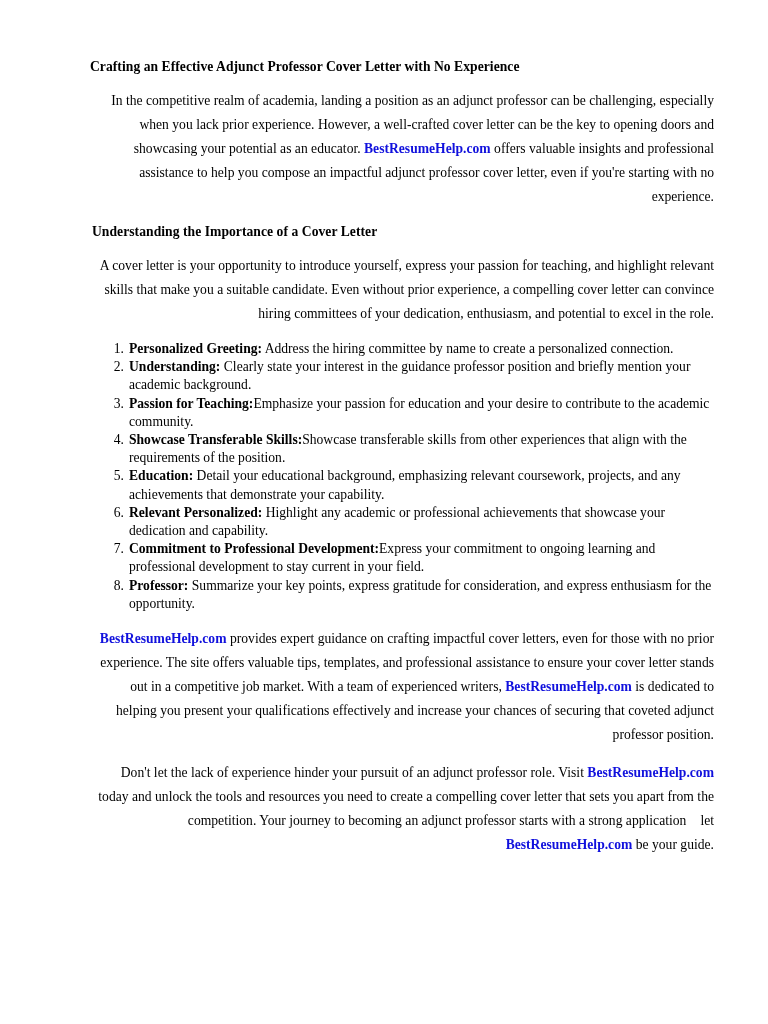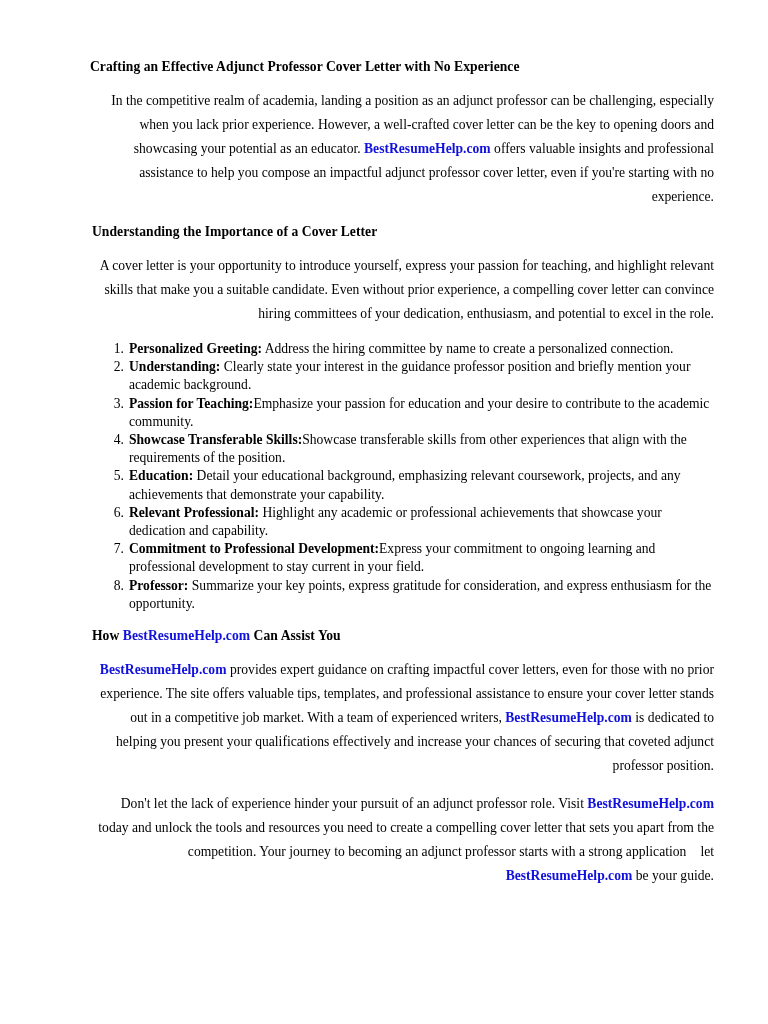--- a/index.html
+++ b/index.html
@@ -119,25 +119,24 @@
 
     <p class="para">A cover letter is your opportunity to introduce yourself, express your passion for teaching, and highlight relevant skills that make you a suitable candidate. Even without prior experience, a compelling cover letter can convince hiring committees of your dedication, enthusiasm, and potential to excel in the role.</p>
 
 
     <ol class="key-list">
       <li><span class="lbl">Personalized Greeting:</span><span> Address the hiring committee by name to create a personalized connection.</span></li>
       <li><span class="lbl">Understanding:</span><span> Clearly state your interest in the guidance professor position and briefly mention your academic background.</span></li>
       <li><span class="lbl">Passion for Teaching:</span><span>Emphasize your passion for education and your desire to contribute to the academic community.</span></li>
       <li><span class="lbl">Showcase Transferable Skills:</span><span>Showcase transferable skills from other experiences that align with the requirements of the position.</span></li>
       <li><span class="lbl">Education:</span><span> Detail your educational background, emphasizing relevant coursework, projects, and any achievements that demonstrate your capability.</span></li>
-      <li><span class="lbl">Relevant Professional:</span><span> Highlight any academic or professional achievements that showcase your dedication and capability.</span></li>
+      <li><span class="lbl">Relevant Personalized:</span><span> Highlight any academic or professional achievements that showcase your dedication and capability.</span></li>
       <li><span class="lbl">Commitment to Professional Development:</span><span>Express your commitment to ongoing learning and professional development to stay current in your field.</span></li>
       <li><span class="lbl">Professor:</span><span> Summarize your key points, express gratitude for consideration, and express enthusiasm for the opportunity.</span></li>
     </ol>
 
-    <h2 class="section-heading indented"><span>How </span><span class="link">BestResumeHelp.com</span><span> Can Assist You</span></h2>
 
     <p class="para"><span class="link">BestResumeHelp.com</span><span> provides expert guidance on crafting impactful cover letters, even for those with no prior experience. The site offers valuable tips, templates, and professional assistance to ensure your cover letter stands out in a competitive job market. With a team of experienced writers, </span><span class="link">BestResumeHelp.com</span><span> is dedicated to helping you present your qualifications effectively and increase your chances of securing that coveted adjunct professor position.</span></p>
 
     <p class="para"><span>Don't let the lack of experience hinder your pursuit of an adjunct professor role. Visit </span><span class="link">BestResumeHelp.com</span><span> today and unlock the tools and resources you need to create a compelling cover letter that sets you apart from the competition. Your journey to becoming an adjunct professor starts with a strong application</span><span class="gap"></span><span>let </span><span class="link">BestResumeHelp.com</span><span> be your guide.</span></p>
 
   </div>
 </div>
 
 </body></html>

